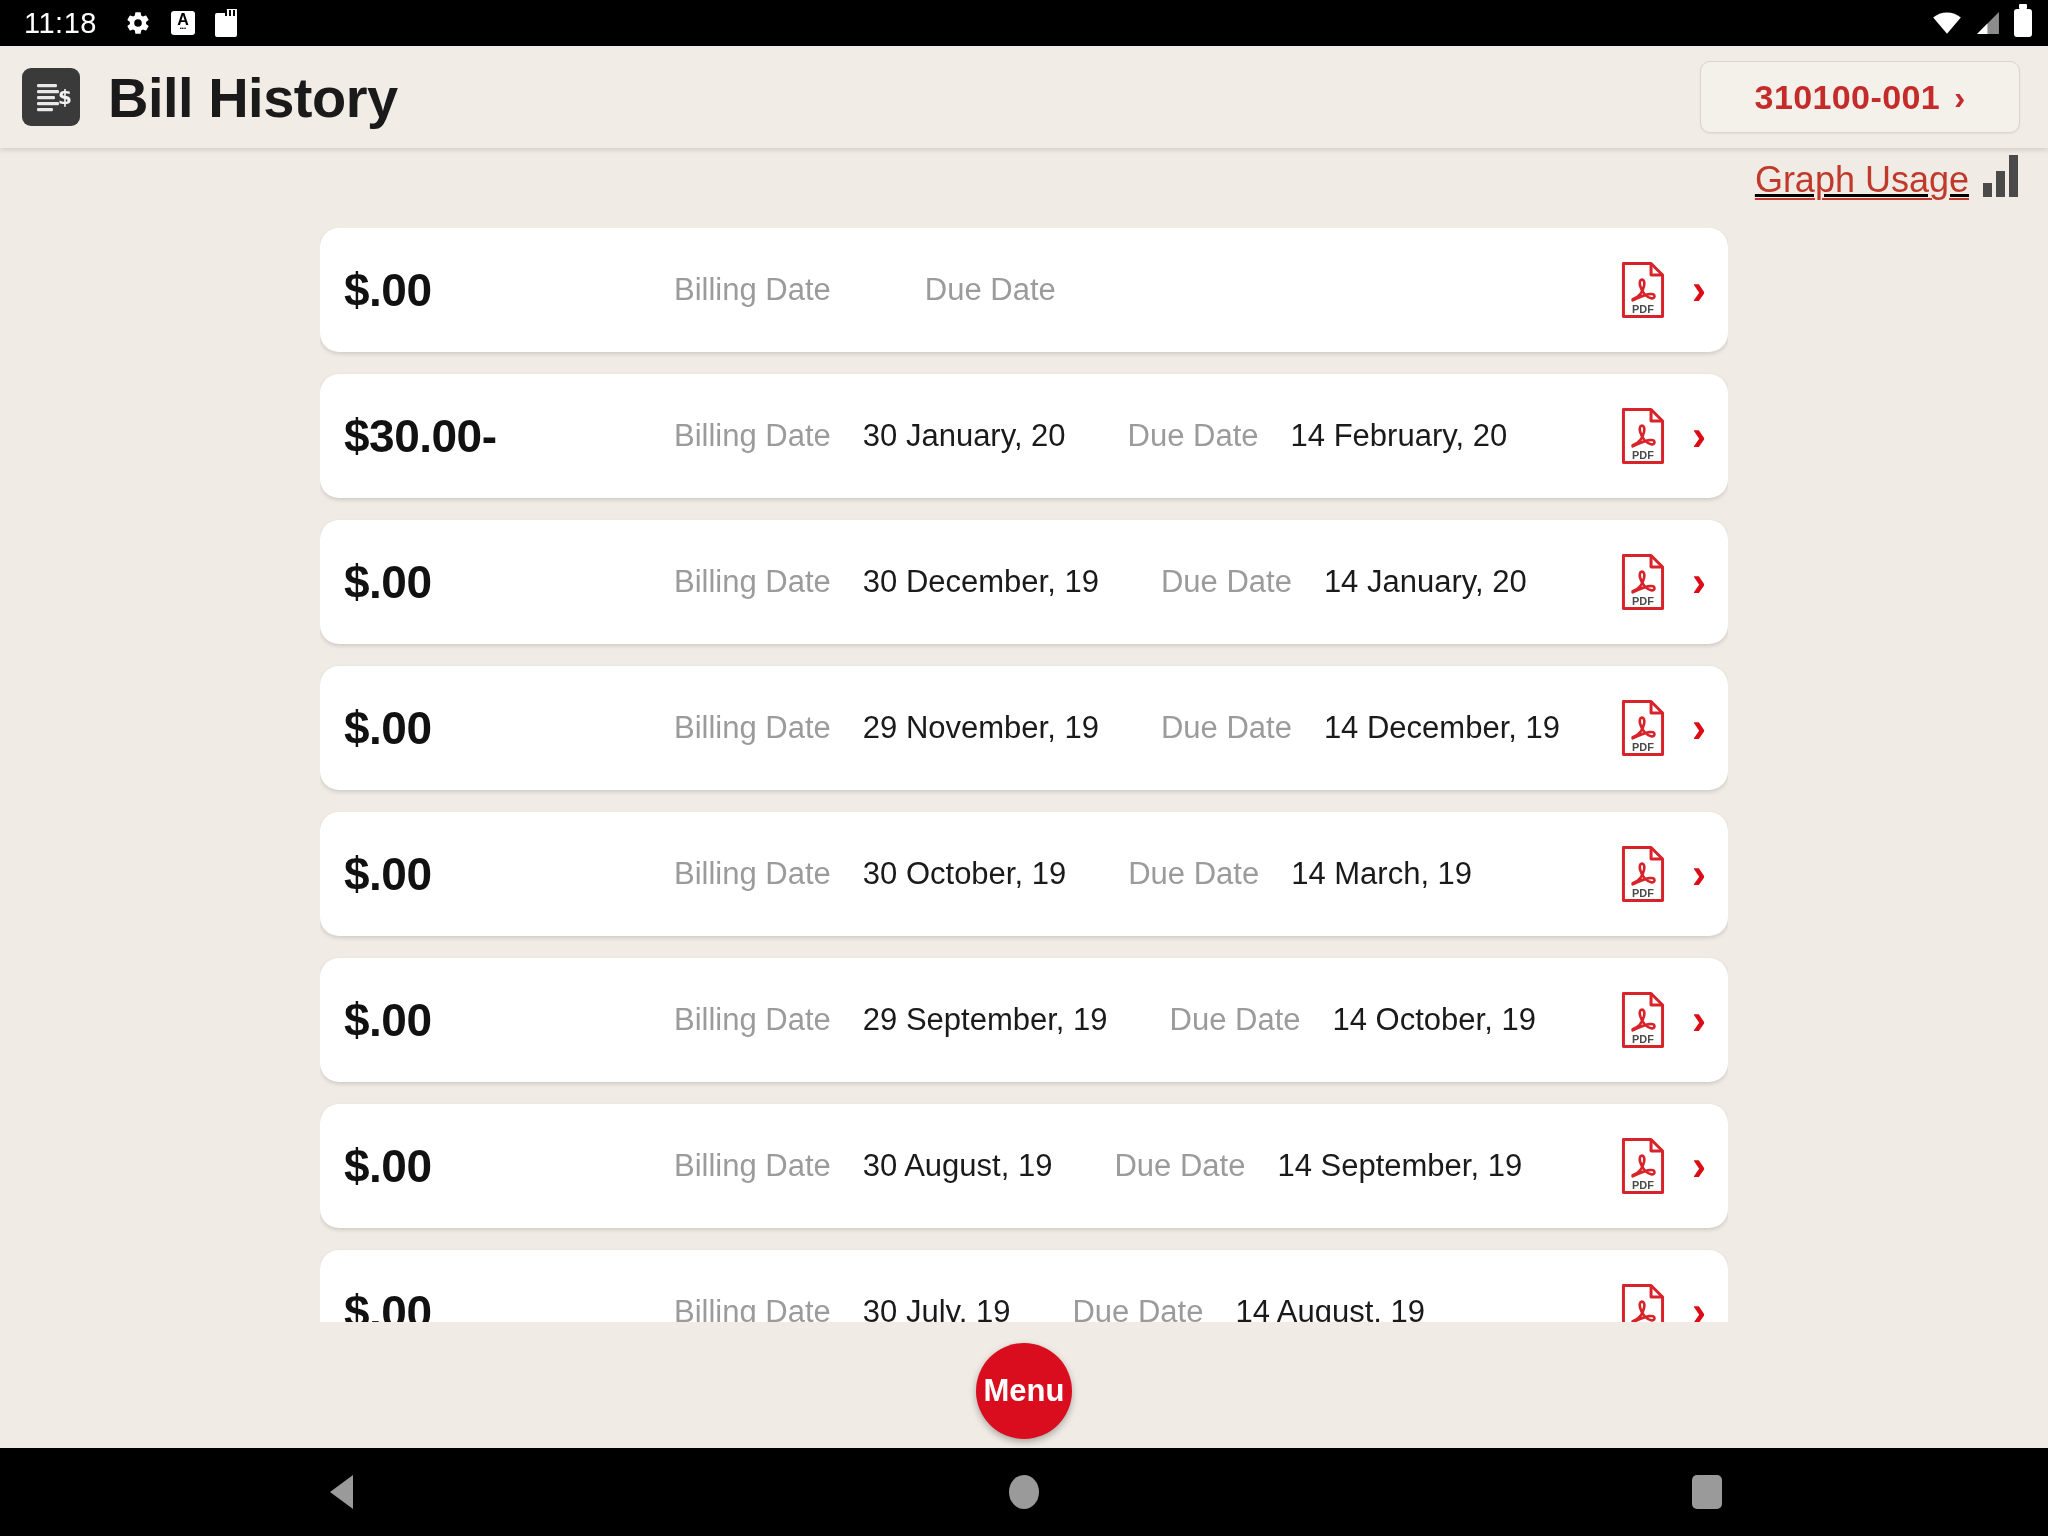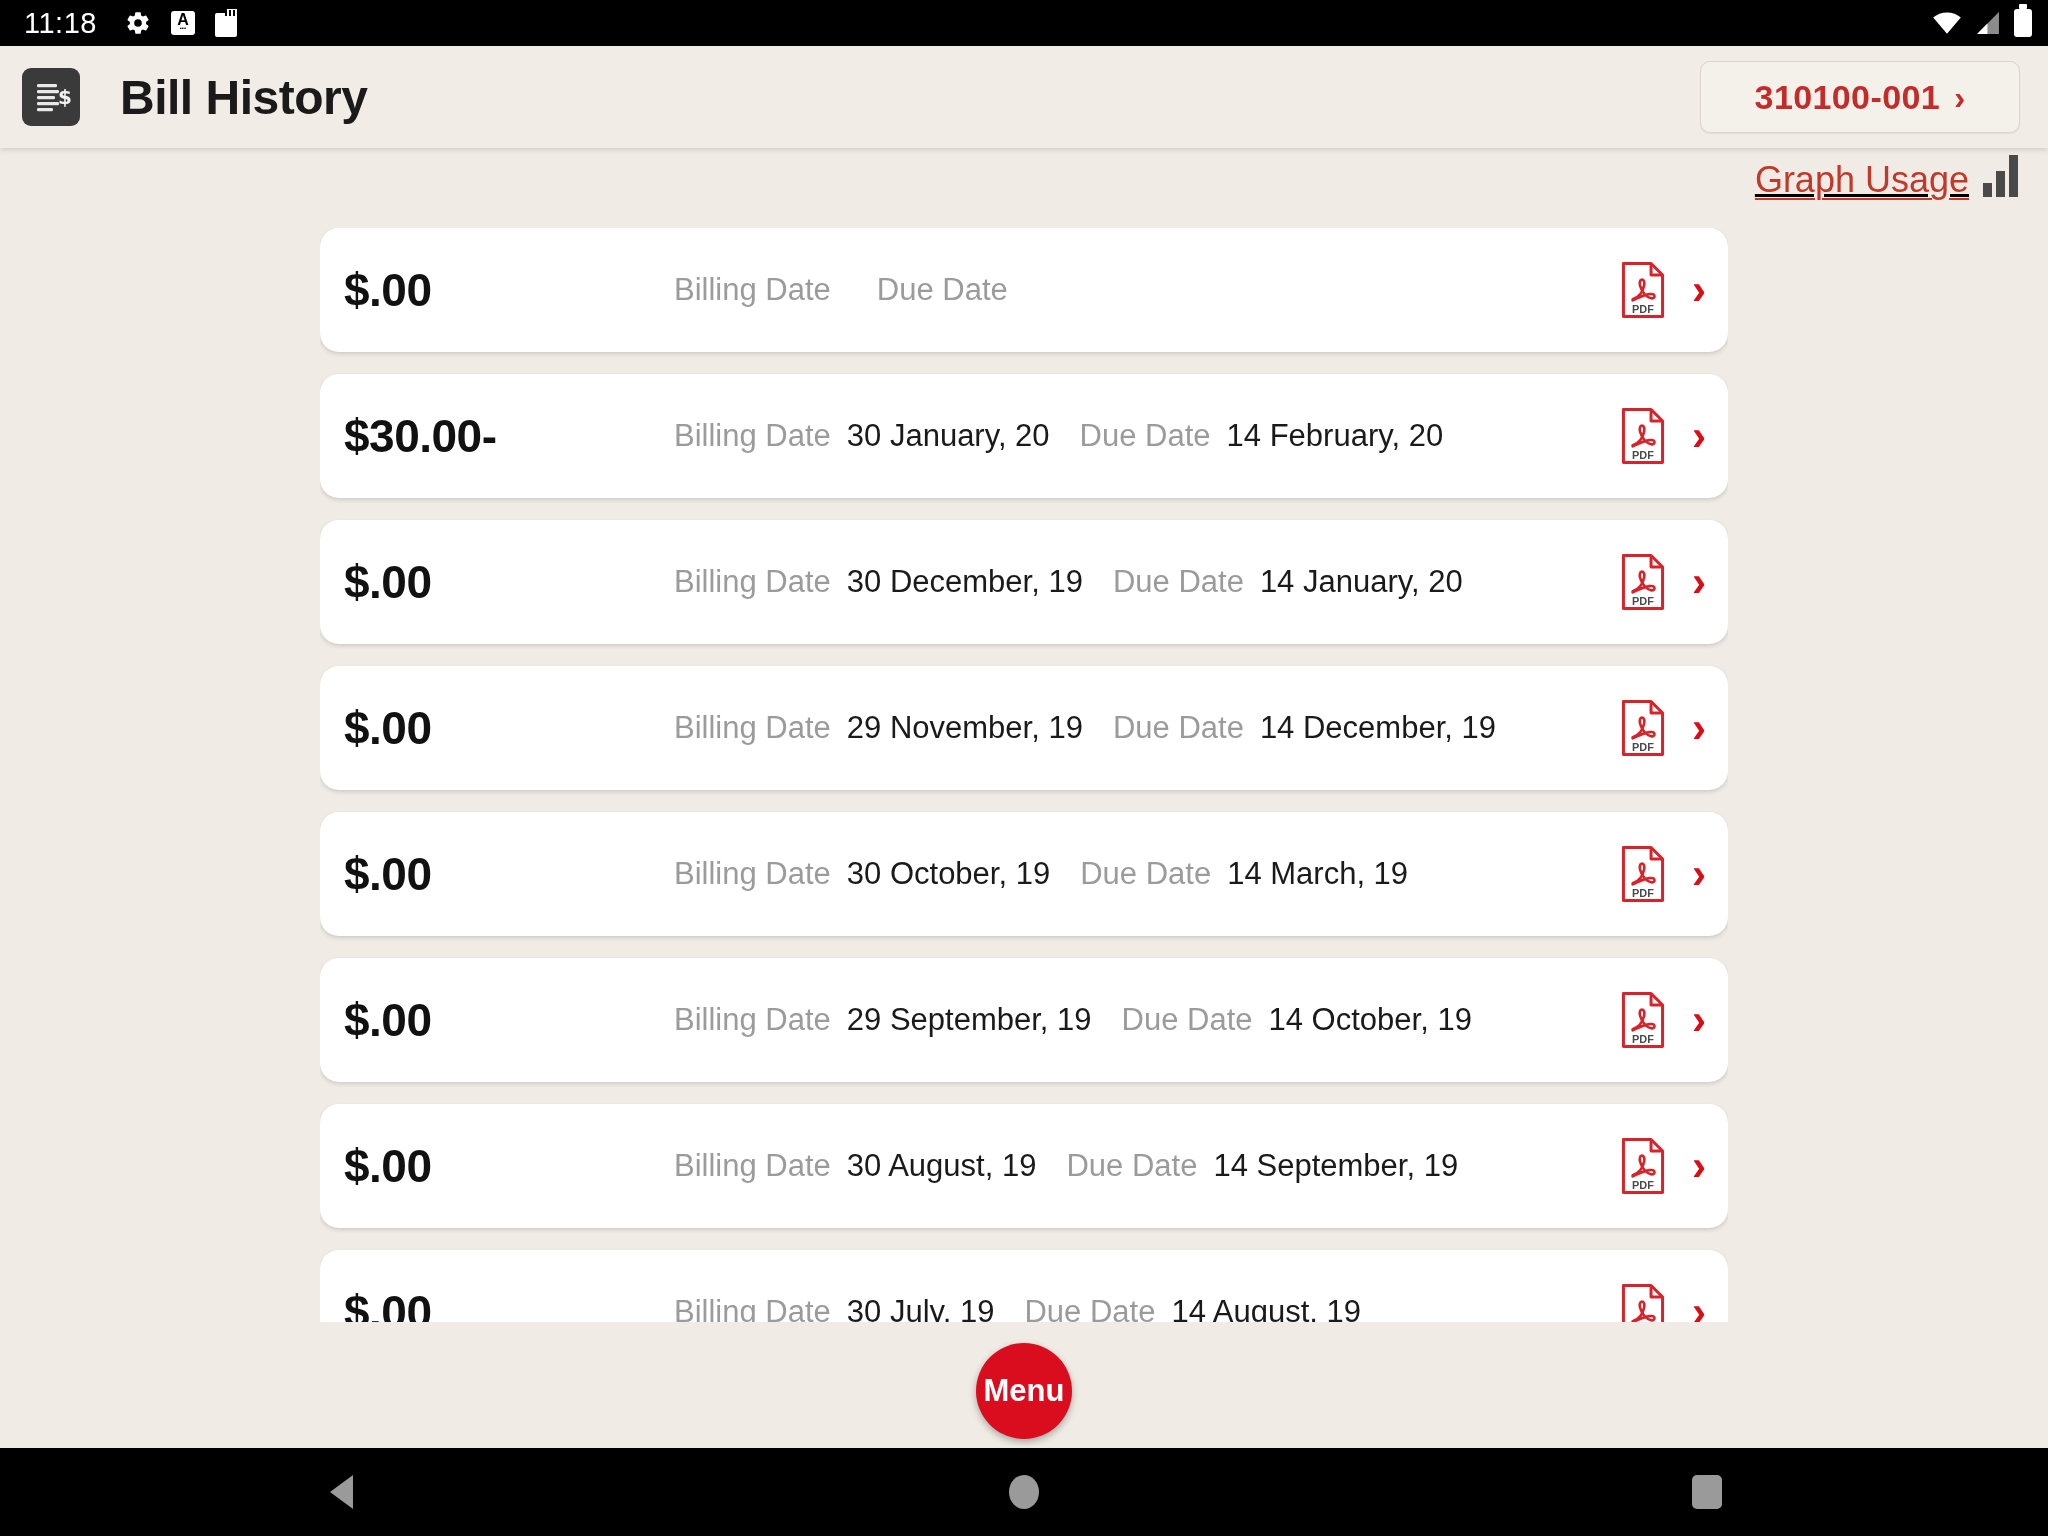--- a/index.html
+++ b/index.html
@@ -44,21 +44,21 @@
   .appbar {
     position:absolute; top:46px; left:0; width:2048px; height:102px;
     background:#F1ECE6; display:flex; align-items:center; padding:0 28px 0 22px;
     box-shadow:0 2px 5px rgba(0,0,0,0.13);
     z-index:5;
   }
   .app-icon {
     width:58px; height:58px; background:#3A3A3A; border-radius:9px;
     display:flex; align-items:center; justify-content:center; flex:none;
   }
-  .app-title { font-size:48px; font-weight:bold; color:#1A1A1A; margin-left:40px; letter-spacing:-.5px;}
+  .app-title { font-size:56px; font-weight:bold; color:#1A1A1A; margin-left:28px; letter-spacing:-.5px;}
   .appbar-spacer { flex:1; }
   .acct-btn {
     height:72px; min-width:320px; background:#F4F0EA;
     border:1px solid #DCD5CC; border-radius:10px;
     display:flex; align-items:center; justify-content:center; gap:14px;
     padding:0 28px; cursor:pointer;
     box-shadow:0 1px 2px rgba(0,0,0,0.06);
   }
   .acct-num { color:#C42B2B; font-size:34px; font-weight:bold; letter-spacing:.4px;}
   .acct-chev { color:#C42B2B; font-size:34px; font-weight:bold; line-height:1; }
@@ -88,21 +88,21 @@
     margin-bottom:22px; display:flex; align-items:center;
     padding:0 22px 0 24px;
     box-shadow:0 2px 4px rgba(0,0,0,0.14);
     cursor:pointer;
   }
   .amount {
     font-size:46px; font-weight:bold; color:#111;
     width:330px; flex:none; letter-spacing:-.5px;
   }
   .dates { flex:1; display:flex; align-items:center; justify-content:flex-start; }
-  .dates-inner { display:flex; align-items:baseline; gap:0; white-space:nowrap; }
+  .dates-inner { display:flex; align-items:baseline; gap:16px; white-space:nowrap; }
   .lbl { color:#9B9B9B; font-size:31px; }
   .val { color:#1A1A1A; font-size:31px; margin-left:16px; }
   .gap { width:30px; display:inline-block; }
   .row-actions { display:flex; align-items:center; gap:26px; flex:none; margin-left:auto; padding-left:18px;}
 
   .pdf-icon { width:46px; height:58px; position:relative; cursor:pointer; }
   .chev-red { color:#DD0B16; font-size:42px; font-weight:bold; line-height:1; cursor:pointer; }
 
   
   .fab {

